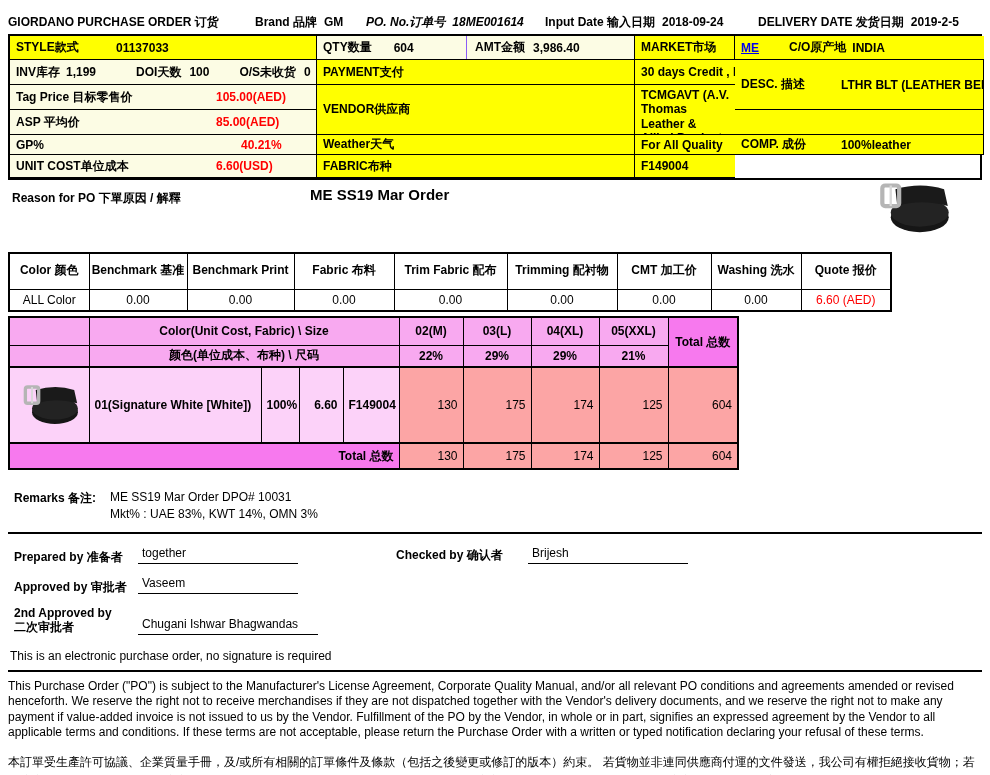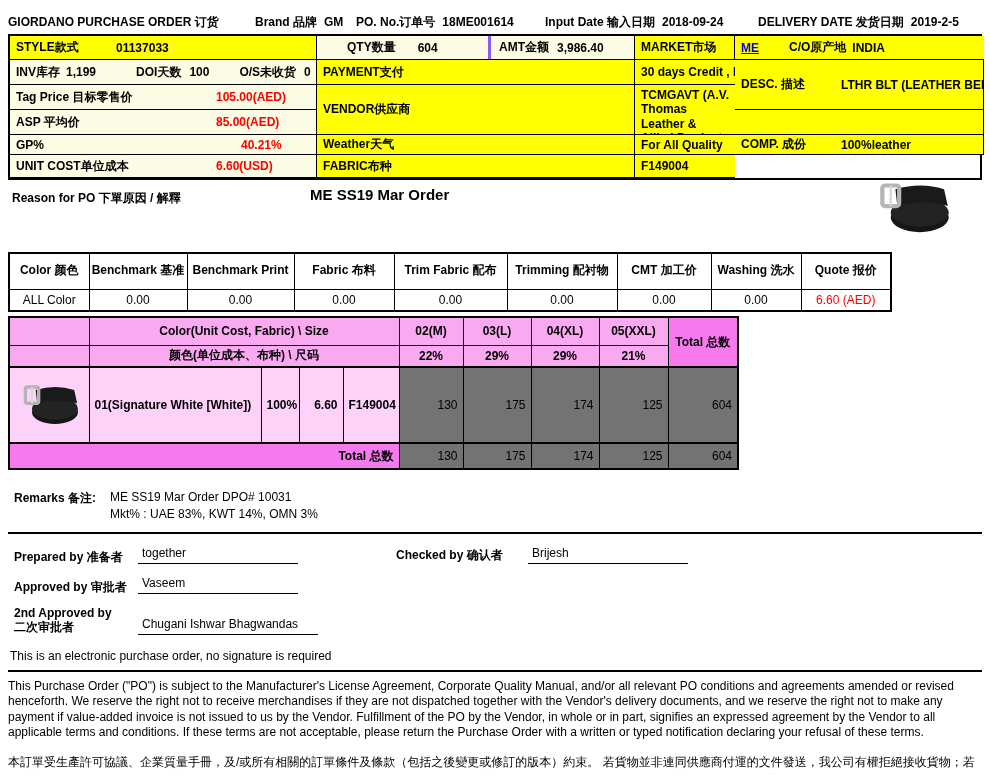--- a/index.html
+++ b/index.html
@@ -5,42 +5,42 @@
   * { box-sizing: border-box; }
   body { margin:0; width:990px; height:775px; background:#fff; color:#000;
          font-family:"Liberation Sans","DejaVu Sans",sans-serif; }
   .page { padding:8px; width:990px; }
 
   
   .topbar { position:relative; height:26px; font-size:12px; font-weight:bold; }
   .topbar .t { position:absolute; top:6px; white-space:nowrap; }
   .t-title { left:0; }
   .t-brand { left:247px; }
-  .t-po { left:348px; }
+  .t-po { left:358px;font-style:italic; }
   .t-input { left:537px; }
   .t-deliv { left:750px; }
   .vv { margin-left:7px; }
 
   
   .grid { display:grid; grid-template-columns:307px 318px 100px 249px;
           grid-template-rows:24px 25px 25px 25px 20px 23px;
           border:2px solid #000; font-size:12px; font-weight:bold; width:974px; }
   .cell { border-right:1px solid #000; border-bottom:1px solid #000;
           padding:2px 6px; display:flex; align-items:center; overflow:hidden; white-space:nowrap; }
   .lastcol { border-right:none; }
   .bg-y { background:#FFFF00; }
   .bg-c { background:#FCFCE4; }
   .rs2 { grid-row:span 2; }
   .llb { display:inline-block; width:100px; flex:none; }
   .w200 { display:inline-block; width:200px; flex:none; }
   .w225 { display:inline-block; width:225px; flex:none; }
   .red { color:#FF0000; }
   .blue { color:#0000EE; text-decoration:underline; }
   .mid-split { padding:0; }
-  .sub { border-right:3px solid #8b5cf6; padding:2px 6px; height:100%; display:flex; align-items:center; width:150px; flex:none;margin-left:24px; }
+  .sub { border-right:1px solid #8b5cf6; padding:2px 6px; height:100%; display:flex; align-items:center; width:150px; flex:none; }
   .sub2 { padding:2px 8px; display:flex; align-items:center; }
   .ml6{margin-left:6px} .ml8{margin-left:8px} .ml10{margin-left:6px}
   .ml22{margin-left:22px} .ml28{margin-left:40px} .ml30{margin-left:30px}
   .wraptext { white-space:normal; line-height:1.2; align-items:flex-start; padding-top:3px; }
 
   
   .reason { position:relative; height:62px; font-size:12px; font-weight:bold; }
   .reason .rlbl { position:absolute; left:4px; top:10px; }
   .reason .rtitle { position:absolute; left:282px; top:6px; font-size:15px;margin-left:20px; }
   .belt-top { position:absolute; right:18px; top:-2px; width:96px; height:58px; }
@@ -57,21 +57,21 @@
                 width:729px; font-size:12px; margin-top:4px; }
   .sizes td { border:1px solid #000; padding:1px 5px; vertical-align:middle; }
   .ph { background:#F8A9F0; }
   .pl { background:#FCD2F9; }
   .pm { background:#F779EE; }
   .hc { text-align:center; font-weight:bold; }
   .sizes tr.h1 td { height:28px; }
   .sizes tr.h2 td { height:22px; }
   .sizes tr.data td { height:76px; border-top:2px solid #000; }
   .sizes tr.totalr td { height:26px; border-top:2px solid #000; }
-  .qty { text-align:right; background:#737373; padding-right:7px; }
+  .qty { text-align:right; background:#fca5a5; padding-right:7px; }
   .namecell { font-weight:bold; }
   .pctcell { text-align:center; font-weight:bold; }
   .costcell { text-align:right; font-weight:bold; }
   .fabcell { font-weight:bold; padding-left:4px; }
   .tot-label { text-align:right; font-weight:bold; padding-right:8px; }
   .belt-cell { text-align:center; }
   .belt-row { width:74px; height:52px; }
 
   
   .remarks { display:flex; font-size:12px; margin-top:20px; }

